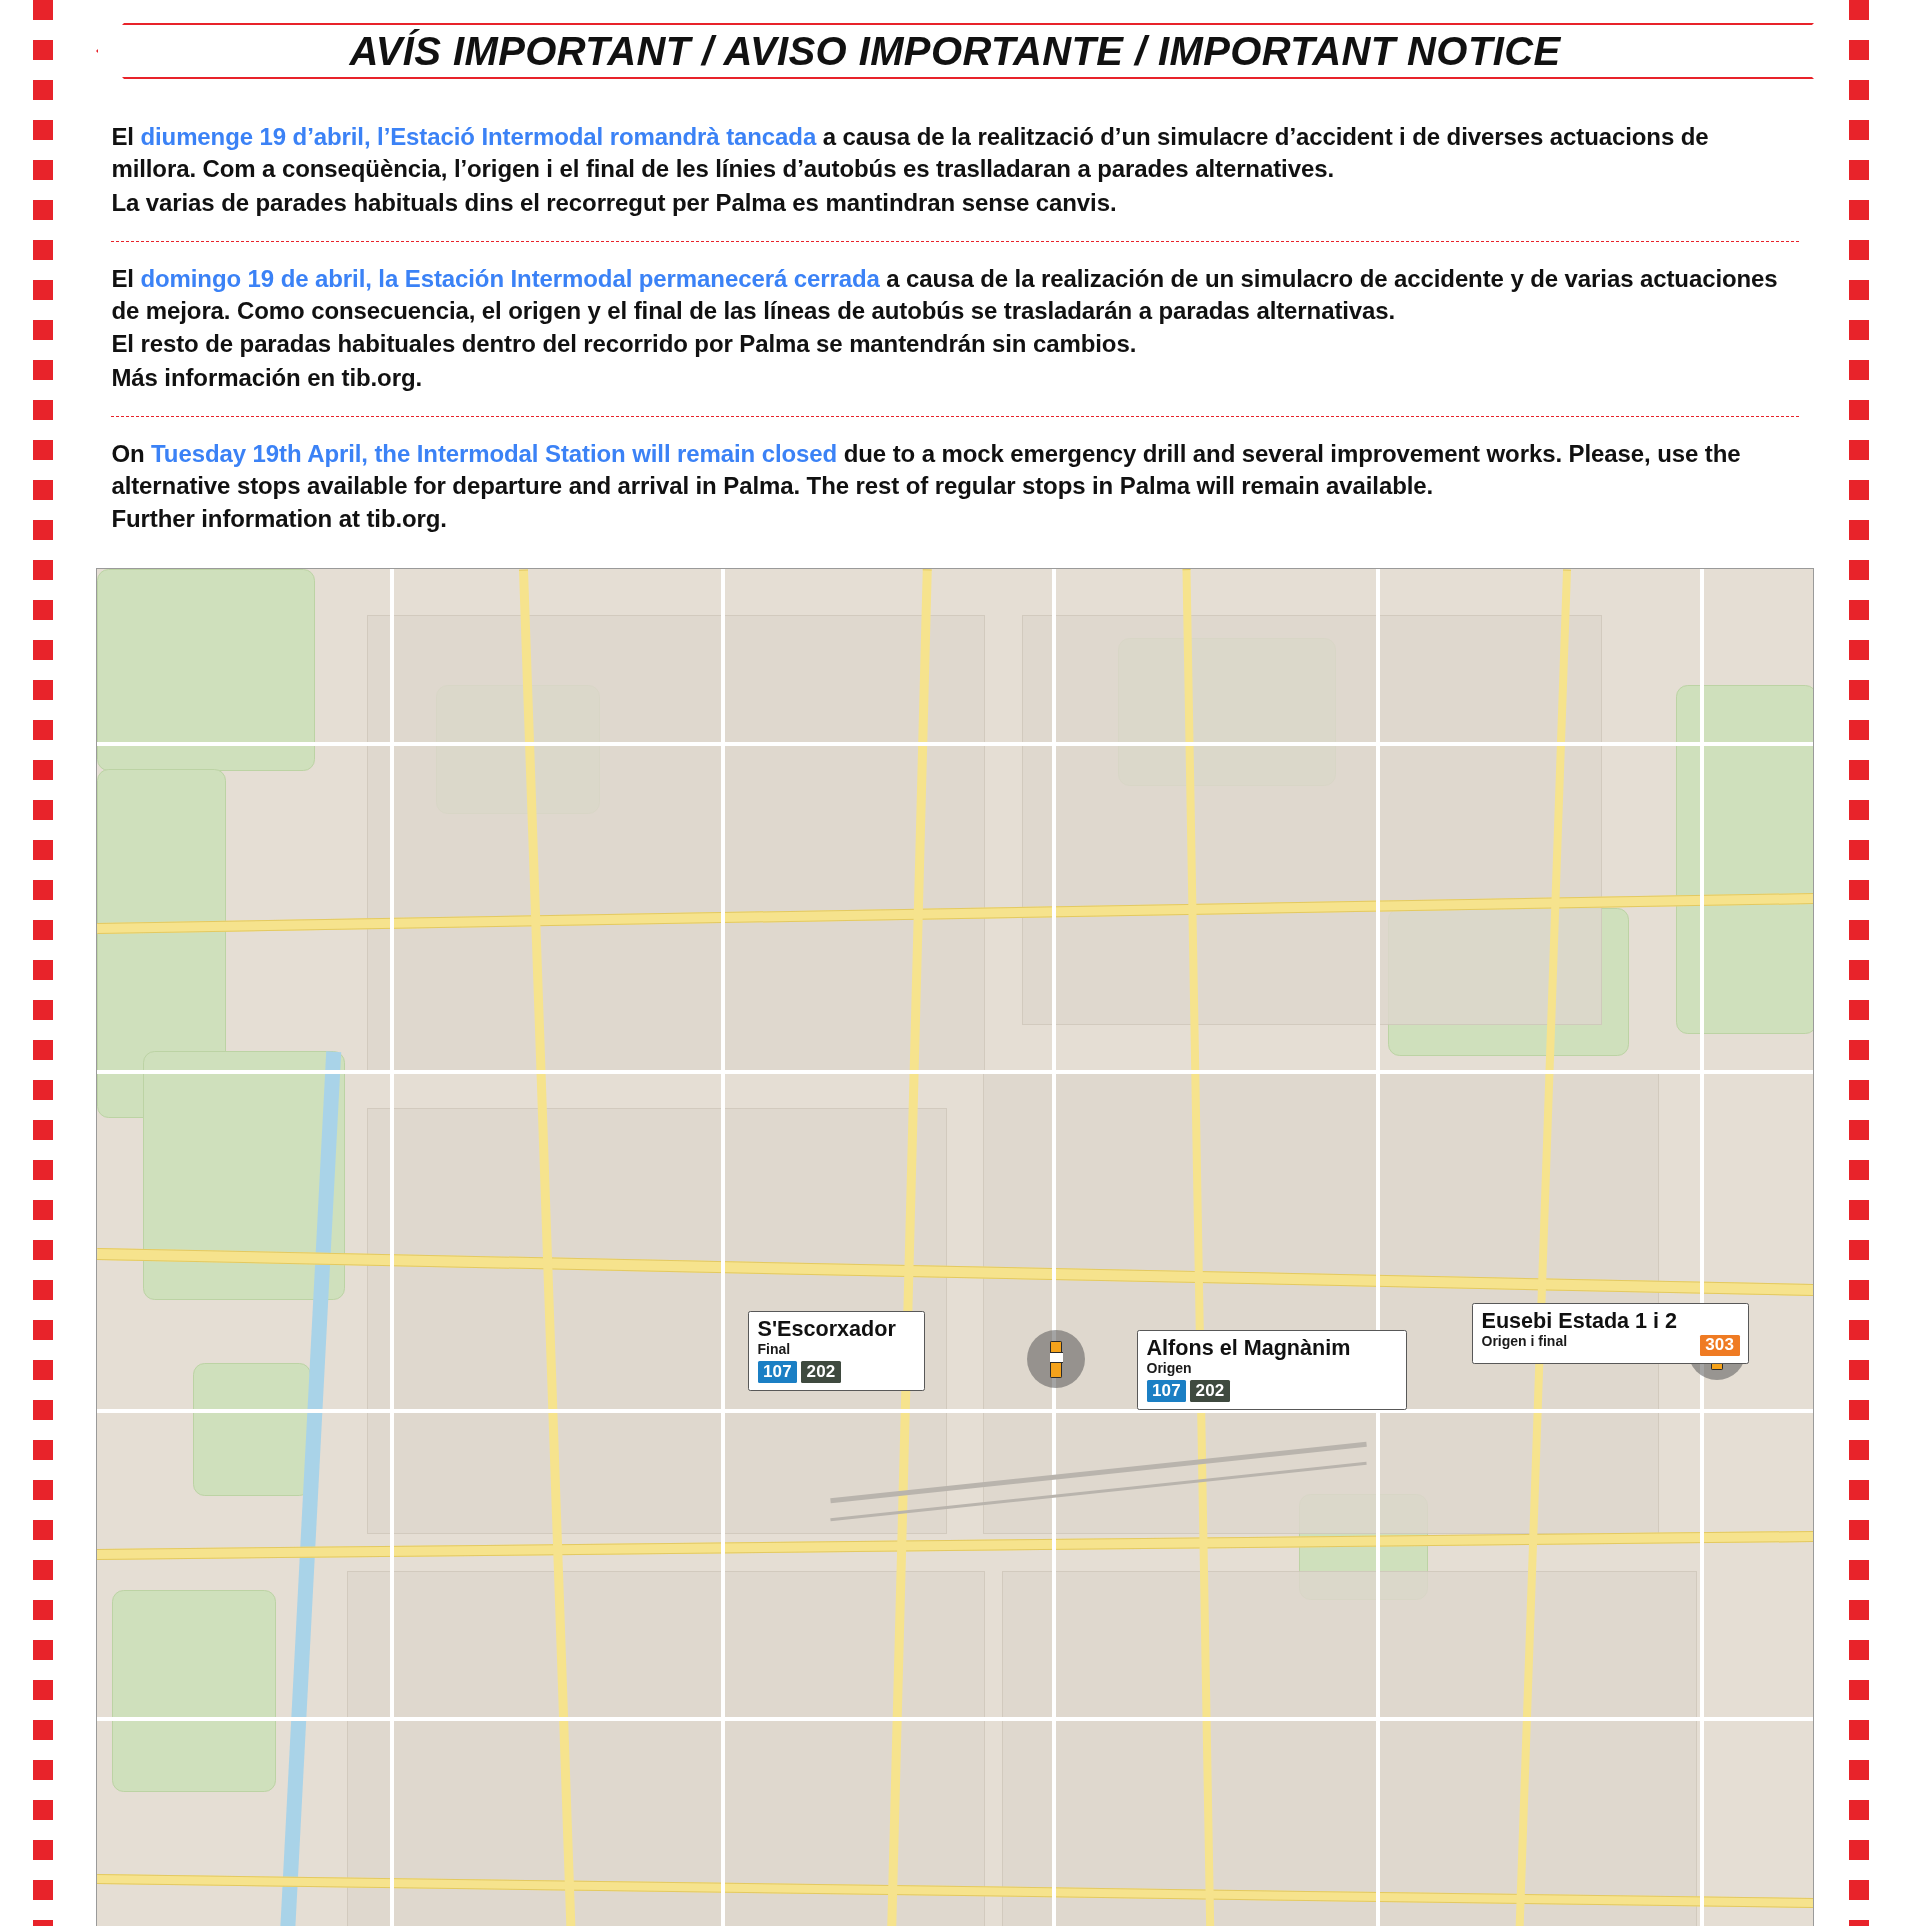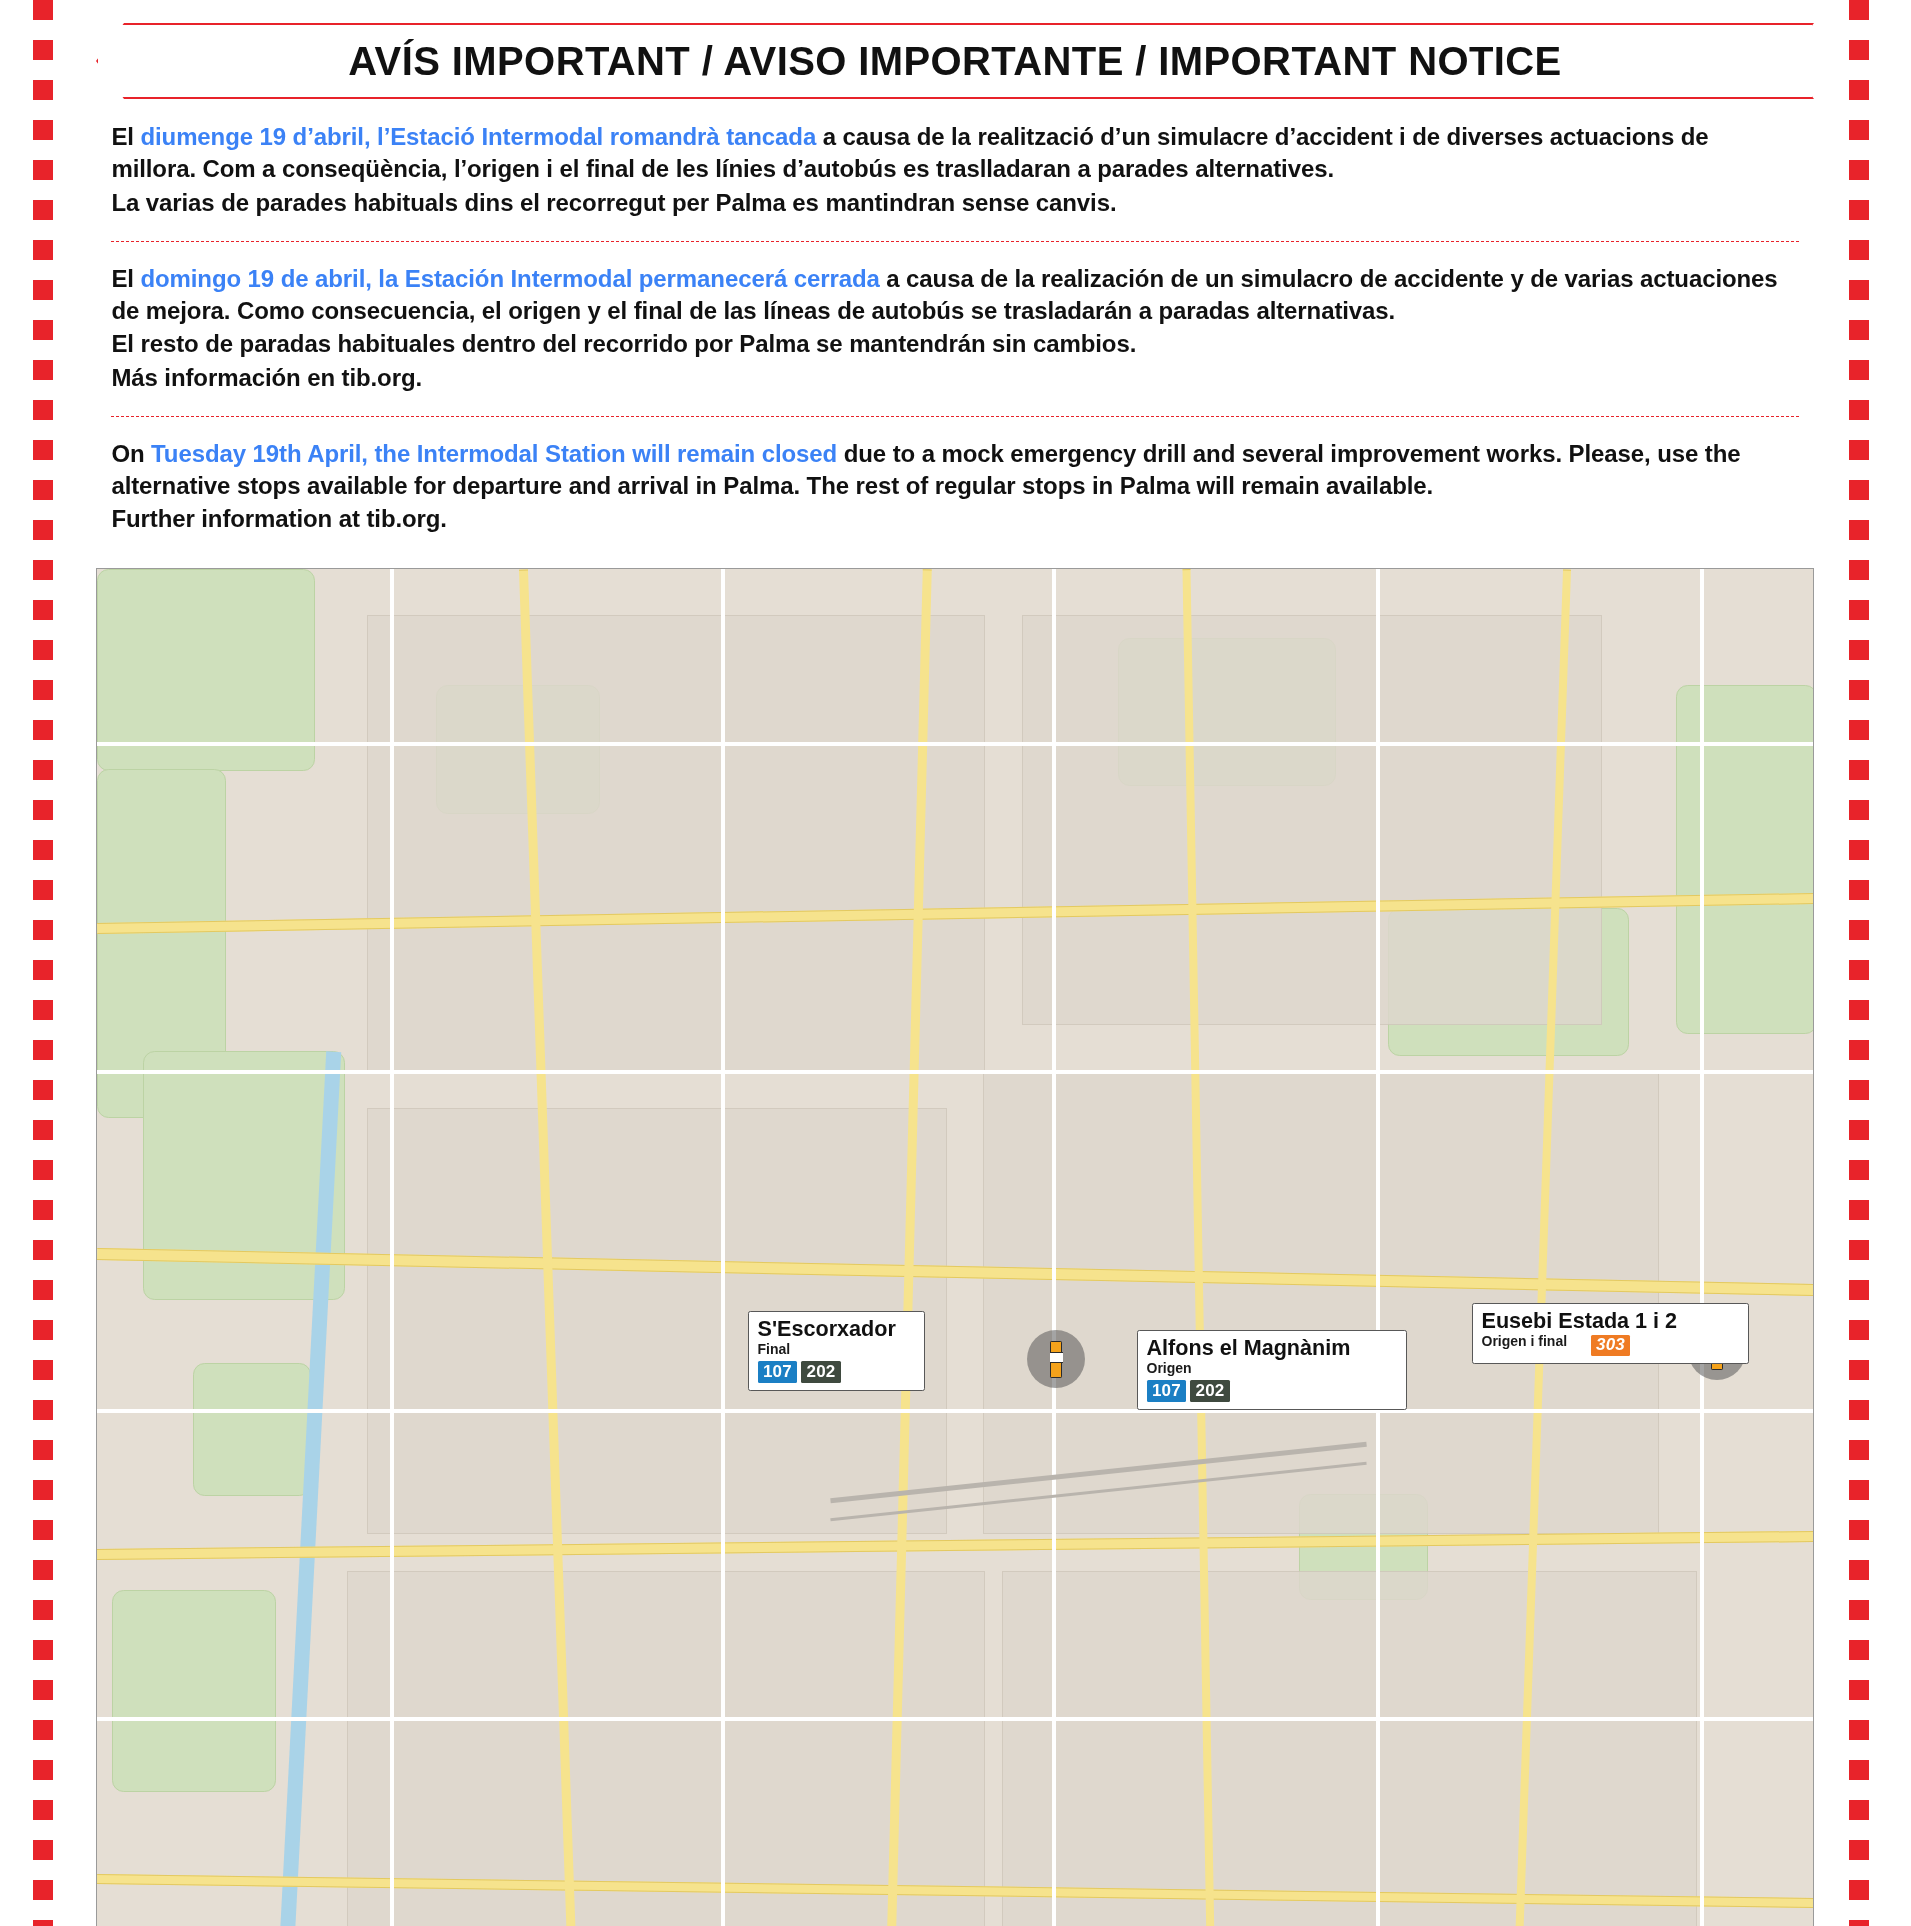--- a/index.html
+++ b/index.html
@@ -39,30 +39,31 @@
 
   
   .banner-wrap {
     position: relative;
     height: 73px;
   }
   .banner {
     position: absolute;
     left: 0; top: 0;
     width: 1718px;
-    height: 76px;
+    height: 56px;
     box-sizing: border-box;
     border: 2.3px solid #e8232a;
     
     clip-path: polygon(0 50%, 28px 0, 1718px 0, 1718px 0,
                        1690px 50%, 1718px 100%, 28px 100%);
     display: flex;
     align-items: center;
     justify-content: center;
     background: #ffffff;
+    font-style: italic;
   }
   .banner-title {
     font-size: 40px;
     font-weight: bold;
     letter-spacing: 0.4px;
     color: #111111;
     white-space: nowrap;
   }
 
   
@@ -185,21 +186,21 @@
     line-height: 1.1;
     margin-top: 1.2px;
     font-weight: bold;
   }
   .line-row {
     display: flex;
     flex-wrap: wrap;
     gap: 3.9px;
     margin-top: 3.9px;
   }
-  .line-row.right { justify-content: center; font-style: italic; }
+  .line-row.right { justify-content: flex-end; }
   .line-badge {
     color: #ffffff;
     font-size: 17px;
     font-weight: bold;
     padding: 1.5px 5.4px 2.3px 5.4px;
     border-radius: 1.5px;
     line-height: 1.05;
     letter-spacing: 0.2px;
   }
 </style>

